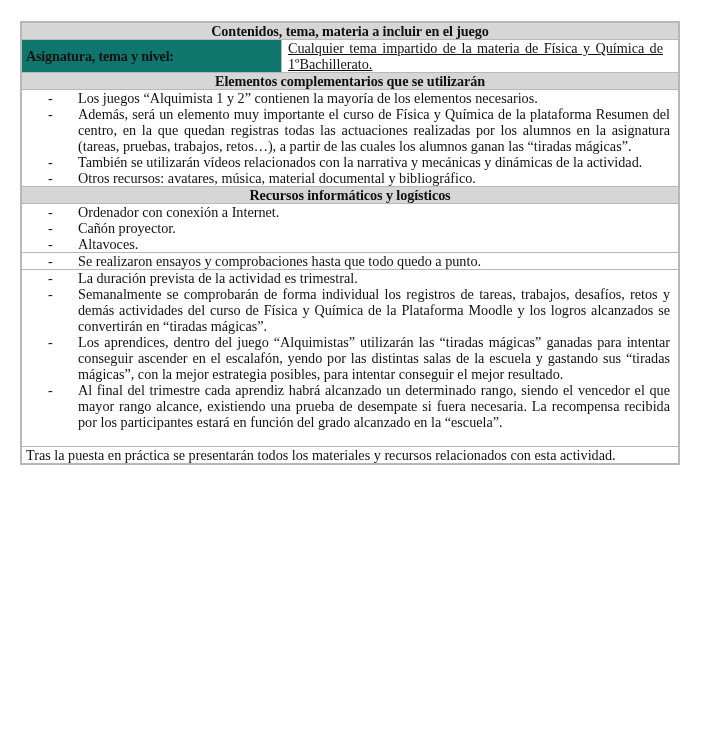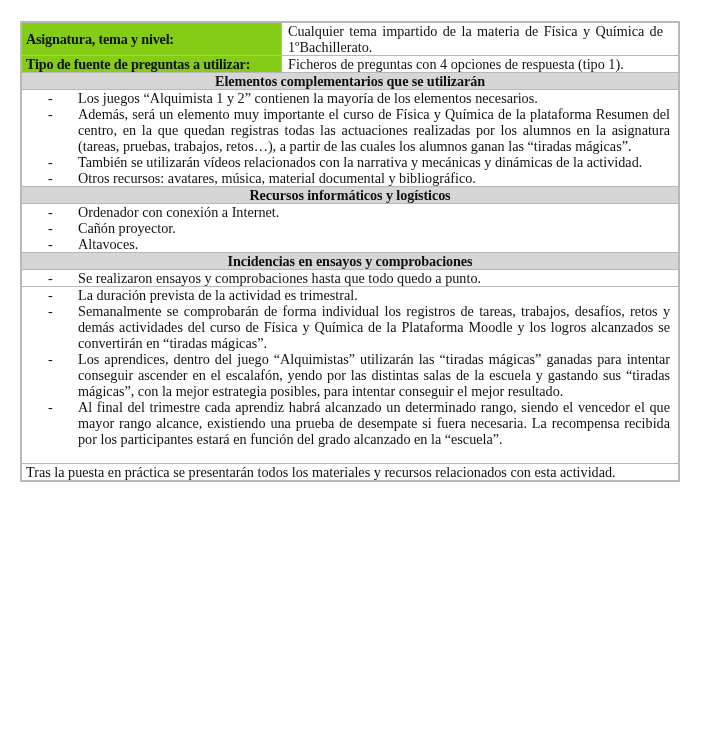--- a/index.html
+++ b/index.html
@@ -2,46 +2,45 @@
 <html><head>
   <meta charset="utf-8">
   <style>
     html, body { margin: 0; padding: 0; background: #ffffff; }
     body { width: 702px; height: 735px; position: relative; overflow: hidden;
       font-family: "Liberation Serif", "DejaVu Serif", serif; color: #111; }
     .doc { position: absolute; left: 20px; top: 21px; width: 660px; border: 1px solid #b8b8b8; box-sizing: border-box; }
     table { width: 100%; border-collapse: collapse; table-layout: fixed; }
     td { border: 1px solid #b8b8b8; padding: 0 6px; font-size: 14.2px; line-height: 16px; vertical-align: top; }
     .hdr { background: #d6d6d6; text-align: center; font-weight: bold; padding: 0 4px; height: 16px; letter-spacing: -0.1px; }
-    .lab { background: #84cc16; font-weight: bold; vertical-align: middle; padding: 0 4px; white-space: nowrap; letter-spacing: -0.2px; }
-    .val { text-align: justify; padding: 0 15px 0 6px; }
+    .lab { background: #0f766e; font-weight: bold; vertical-align: middle; padding: 0 4px; white-space: nowrap; letter-spacing: -0.2px; }
+    .val { text-align: justify; padding: 0 15px 0 6px; text-decoration: underline; }
     ul.dash { list-style: none; margin: 0; padding: 0; }
     ul.dash li { position: relative; padding-left: 56px; padding-right: 8px; text-align: justify; }
     ul.dash li .dash-mark { position: absolute; left: 26px; top: 0; }
     .pad-bottom { padding-bottom: 16px; }
     .plain { text-align: justify; padding: 0 8px 0 4px; margin-left: 17px; }
   </style>
 </head>
 <body>
 
 <div class="doc">
   <table>
     <colgroup>
       <col style="width:260px">
       <col>
     </colgroup>
     <tbody>
 
       <tr>
+        <td class="hdr" colspan="2">Contenidos, tema, materia a incluir en el juego</td>
+      </tr>
+      <tr>
         <td class="lab">Asignatura, tema y nivel:</td>
         <td class="val">Cualquier tema impartido de la materia de Física y Química de 1ºBachillerato.</td>
-      </tr>
-      <tr>
-        <td class="lab">Tipo de fuente de preguntas a utilizar:</td>
-        <td class="val">Ficheros de preguntas con 4 opciones de respuesta (tipo 1).</td>
       </tr>
 
       <tr>
         <td class="hdr" colspan="2">Elementos complementarios que se utilizarán</td>
       </tr>
       <tr>
         <td colspan="2" style="padding:0">
           <ul class="dash">
             <li><span class="dash-mark">-</span><span>Los juegos “Alquimista  1 y 2” contienen la mayoría de los elementos necesarios.</span></li>
             <li><span class="dash-mark">-</span><span>Además, será un elemento muy importante el curso de Física y Química de la plataforma Resumen del centro, en la que quedan registras todas las actuaciones realizadas por los alumnos en la asignatura (tareas, pruebas, trabajos, retos…), a partir de las cuales los alumnos  ganan las “tiradas mágicas”.</span></li>
@@ -58,23 +57,20 @@
         <td colspan="2" style="padding:0">
           <ul class="dash">
             <li><span class="dash-mark">-</span><span>Ordenador con conexión  a Internet.</span></li>
             <li><span class="dash-mark">-</span><span>Cañón proyector.</span></li>
             <li><span class="dash-mark">-</span><span>Altavoces.</span></li>
           </ul>
         </td>
       </tr>
 
       <tr>
-        <td class="hdr" colspan="2">Incidencias en ensayos y comprobaciones</td>
-      </tr>
-      <tr>
         <td colspan="2" style="padding:0">
           <ul class="dash">
             <li><span class="dash-mark">-</span><span>Se realizaron ensayos y comprobaciones  hasta que todo quedo  a punto.</span></li>
           </ul>
         </td>
       </tr>
 
       <tr>
         <td colspan="2" class="pad-bottom" style="padding-left:0;padding-right:0">
           <ul class="dash">

